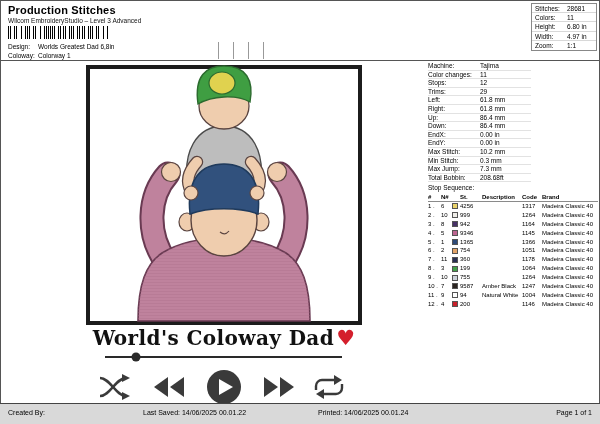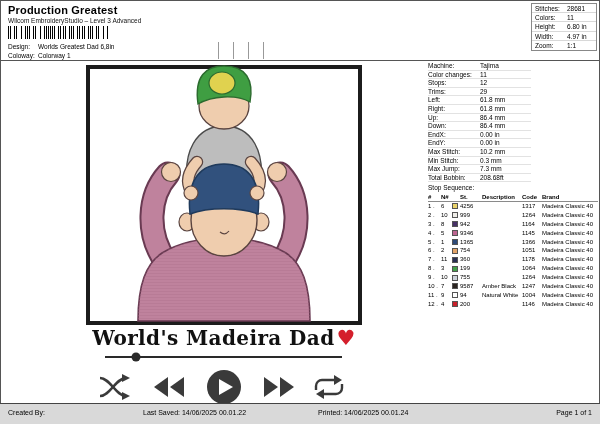--- a/index.html
+++ b/index.html
@@ -27,21 +27,21 @@
   .caption{font-family:"DejaVu Serif",serif;font-weight:bold;font-size:20px;text-align:center;letter-spacing:.4px;white-space:nowrap;color:#111}
   .heart{color:#d41f2c;font-size:21px;padding-left:2px}
   .footer{position:absolute;left:0;right:0;top:403px;height:21px;background:#d9d9d9;border-top:1px solid #444;font-size:7px}
   .footer span{position:absolute;top:5px}
 </style>
 </head>
 <body>
 
 <div class="page-border"></div>
 
-<div class="abs title" style="left:8px;top:4px">Production Greatest</div>
+<div class="abs title" style="left:8px;top:4px">Production Stitches</div>
 <div class="abs sub" style="left:8px;top:17px">Wilcom EmbroideryStudio – Level 3 Advanced</div>
 <div class="abs barcode" style="left:8px;top:26px;width:100px;height:13px"></div>
 <div class="abs lbl" style="left:8px;top:43px">Design:</div>
 <div class="abs lbl" style="left:38px;top:43px">Worlds Greatest Dad 6,8in</div>
 <div class="abs lbl" style="left:8px;top:52px">Coloway:</div>
 <div class="abs lbl" style="left:38px;top:52px">Colorway 1</div>
 
 <div class="abs vline" style="left:218px;top:42px;height:17px"></div>
 <div class="abs vline" style="left:233px;top:42px;height:17px"></div>
 <div class="abs vline" style="left:248px;top:42px;height:17px"></div>
@@ -139,21 +139,21 @@
       </g>
       <g stroke="#3a3a3a" stroke-width="2.4" fill="none">
         <path d="M 246,328 v-4 a6,6 0 0 1 6,-6 h16"></path>
         <path d="M 272,322 v4 a6,6 0 0 1 -6,6 h-16"></path>
         <polygon points="264,313 272,318 264,323" fill="#3a3a3a" stroke="none"></polygon>
         <polygon points="254,327 246,332 254,337" fill="#3a3a3a" stroke="none"></polygon>
       </g>
     </g>
   </svg>
   <div class="abs caption" style="left:18px;top:263px;width:272px">
-    <span>World's Madeira Dad</span><span class="heart">♥</span>
+    <span>World's Coloway Dad</span><span class="heart">♥</span>
   </div>
 </div>
 
 <div class="abs" style="left:428px;top:62px;width:103px">
 
     <div class="m-row">
       <span class="m-label">Machine:</span>
       <span>Tajima</span>
     </div>
 

